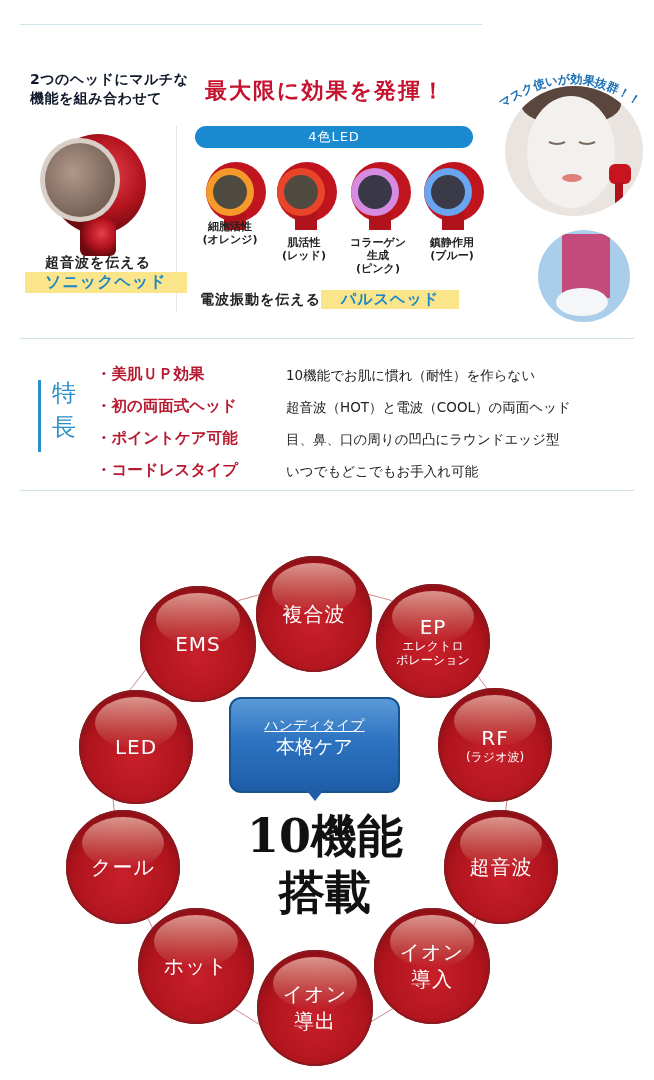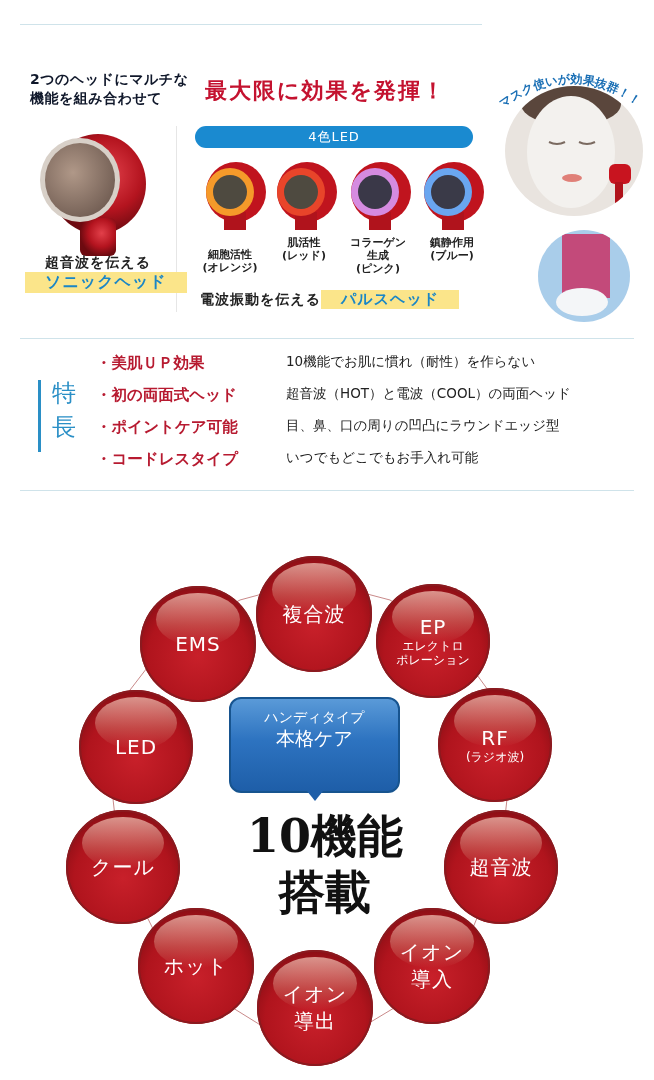--- a/index.html
+++ b/index.html
@@ -30,21 +30,21 @@
 
   
   .mask-arc { left: 486px; top: 60px; width: 168px; height: 60px; }
   .mask-face { left: 505px; top: 86px; width: 138px; height: 130px; border-radius: 50%; overflow: hidden; }
   .mask-pack { left: 538px; top: 230px; width: 92px; height: 92px; border-radius: 50%; background: #a9cdea; overflow: hidden; }
 
   
   .feat-bar { left: 38px; top: 380px; width: 3px; height: 72px; background: #2a8fc6; }
   .feat-title { left: 52px; top: 376px; font-size: 24px; line-height: 34px; color: #2a8fc6; width: 28px; }
   .feat-list { left: 96px; top: 353px; }
-  .feat-row { display: flex; height: 32px; align-items: flex-start; }
+  .feat-row { display: flex; height: 32px; align-items: flex-end; }
   .feat-key { width: 190px; font-size: 15.5px; font-weight: bold; color: #b71a30; white-space: nowrap; }
   .feat-val { font-size: 13.5px; color: #222; white-space: nowrap; }
 
   
   .sphere {
     position: absolute; border-radius: 50%;
     background: radial-gradient(circle at 50% 60%, #c8202a 0%, #b0141d 55%, #7d0c12 85%, #5e0a0e 100%);
     box-shadow: 0 0 0 2px #8a1a1f inset;
     display: flex; flex-direction: column; align-items: center; justify-content: center;
     color: #fff; text-align: center; overflow: hidden;
@@ -61,21 +61,21 @@
   .bubble {
     left: 229px; top: 697px; width: 171px; height: 96px; border-radius: 12px;
     background: linear-gradient(180deg, #5a9ad8 0%, #2d73c0 45%, #1e5ea8 100%);
     border: 2px solid #17548f;
     color: #fff; text-align: center;
   }
   .bubble::after {
     content: ""; position: absolute; left: 76px; bottom: -10px;
     border-left: 8px solid transparent; border-right: 8px solid transparent; border-top: 10px solid #1e5ea8;
   }
-  .bubble .b1 { display: block; margin-top: 10px; font-size: 14px; font-family: "DejaVu Serif", serif; }
+  .bubble .b1 { display: block; margin-top: 18px; font-size: 14px; font-family: "DejaVu Serif", serif; text-decoration: underline; }
   .bubble .b2 { display: block; margin-top: 4px; font-size: 19px; line-height: 22px; font-family: "DejaVu Serif", serif; }
 
   .big-title { left: 200px; top: 808px; width: 250px; text-align: center; font-family: "DejaVu Serif", serif; font-weight: bold; font-size: 46px; line-height: 56px; color: #111; }
 </style>
 </head>
 <body>
 
 <div class="hline" style="left:20px; top:24px; width:462px;"></div>
 <div class="vline" style="left:176px; top:126px; height:186px;"></div>
 <div class="hline" style="left:20px; top:338px; width:614px;"></div>
@@ -137,21 +137,21 @@
 </div>
 <div class="led" style="left:420px; top:162px;">
   <svg width="64" height="68" viewBox="0 0 64 68">
       <ellipse cx="34" cy="30" rx="30" ry="30" fill="#c0141e"></ellipse>
       <rect x="22" y="50" width="22" height="18" fill="#b0131c"></rect>
       <circle cx="28" cy="30" r="24" fill="#6aa6f0"></circle>
       <circle cx="28" cy="30" r="17" fill="#3a3a48"></circle>
     </svg>
 </div>
 
-<div class="led-label" style="left:190px; top:248px;">
+<div class="led-label" style="left:190px; top:220px;">
   <div>細胞活性</div>
     <div>(オレンジ)</div>
 </div>
 <div class="led-label" style="left:264px; top:236px;">
   <div>肌活性</div>
     <div>(レッド)</div>
 </div>
 <div class="led-label" style="left:338px; top:236px;">
   <div>コラーゲン</div>
     <div>生成</div>

